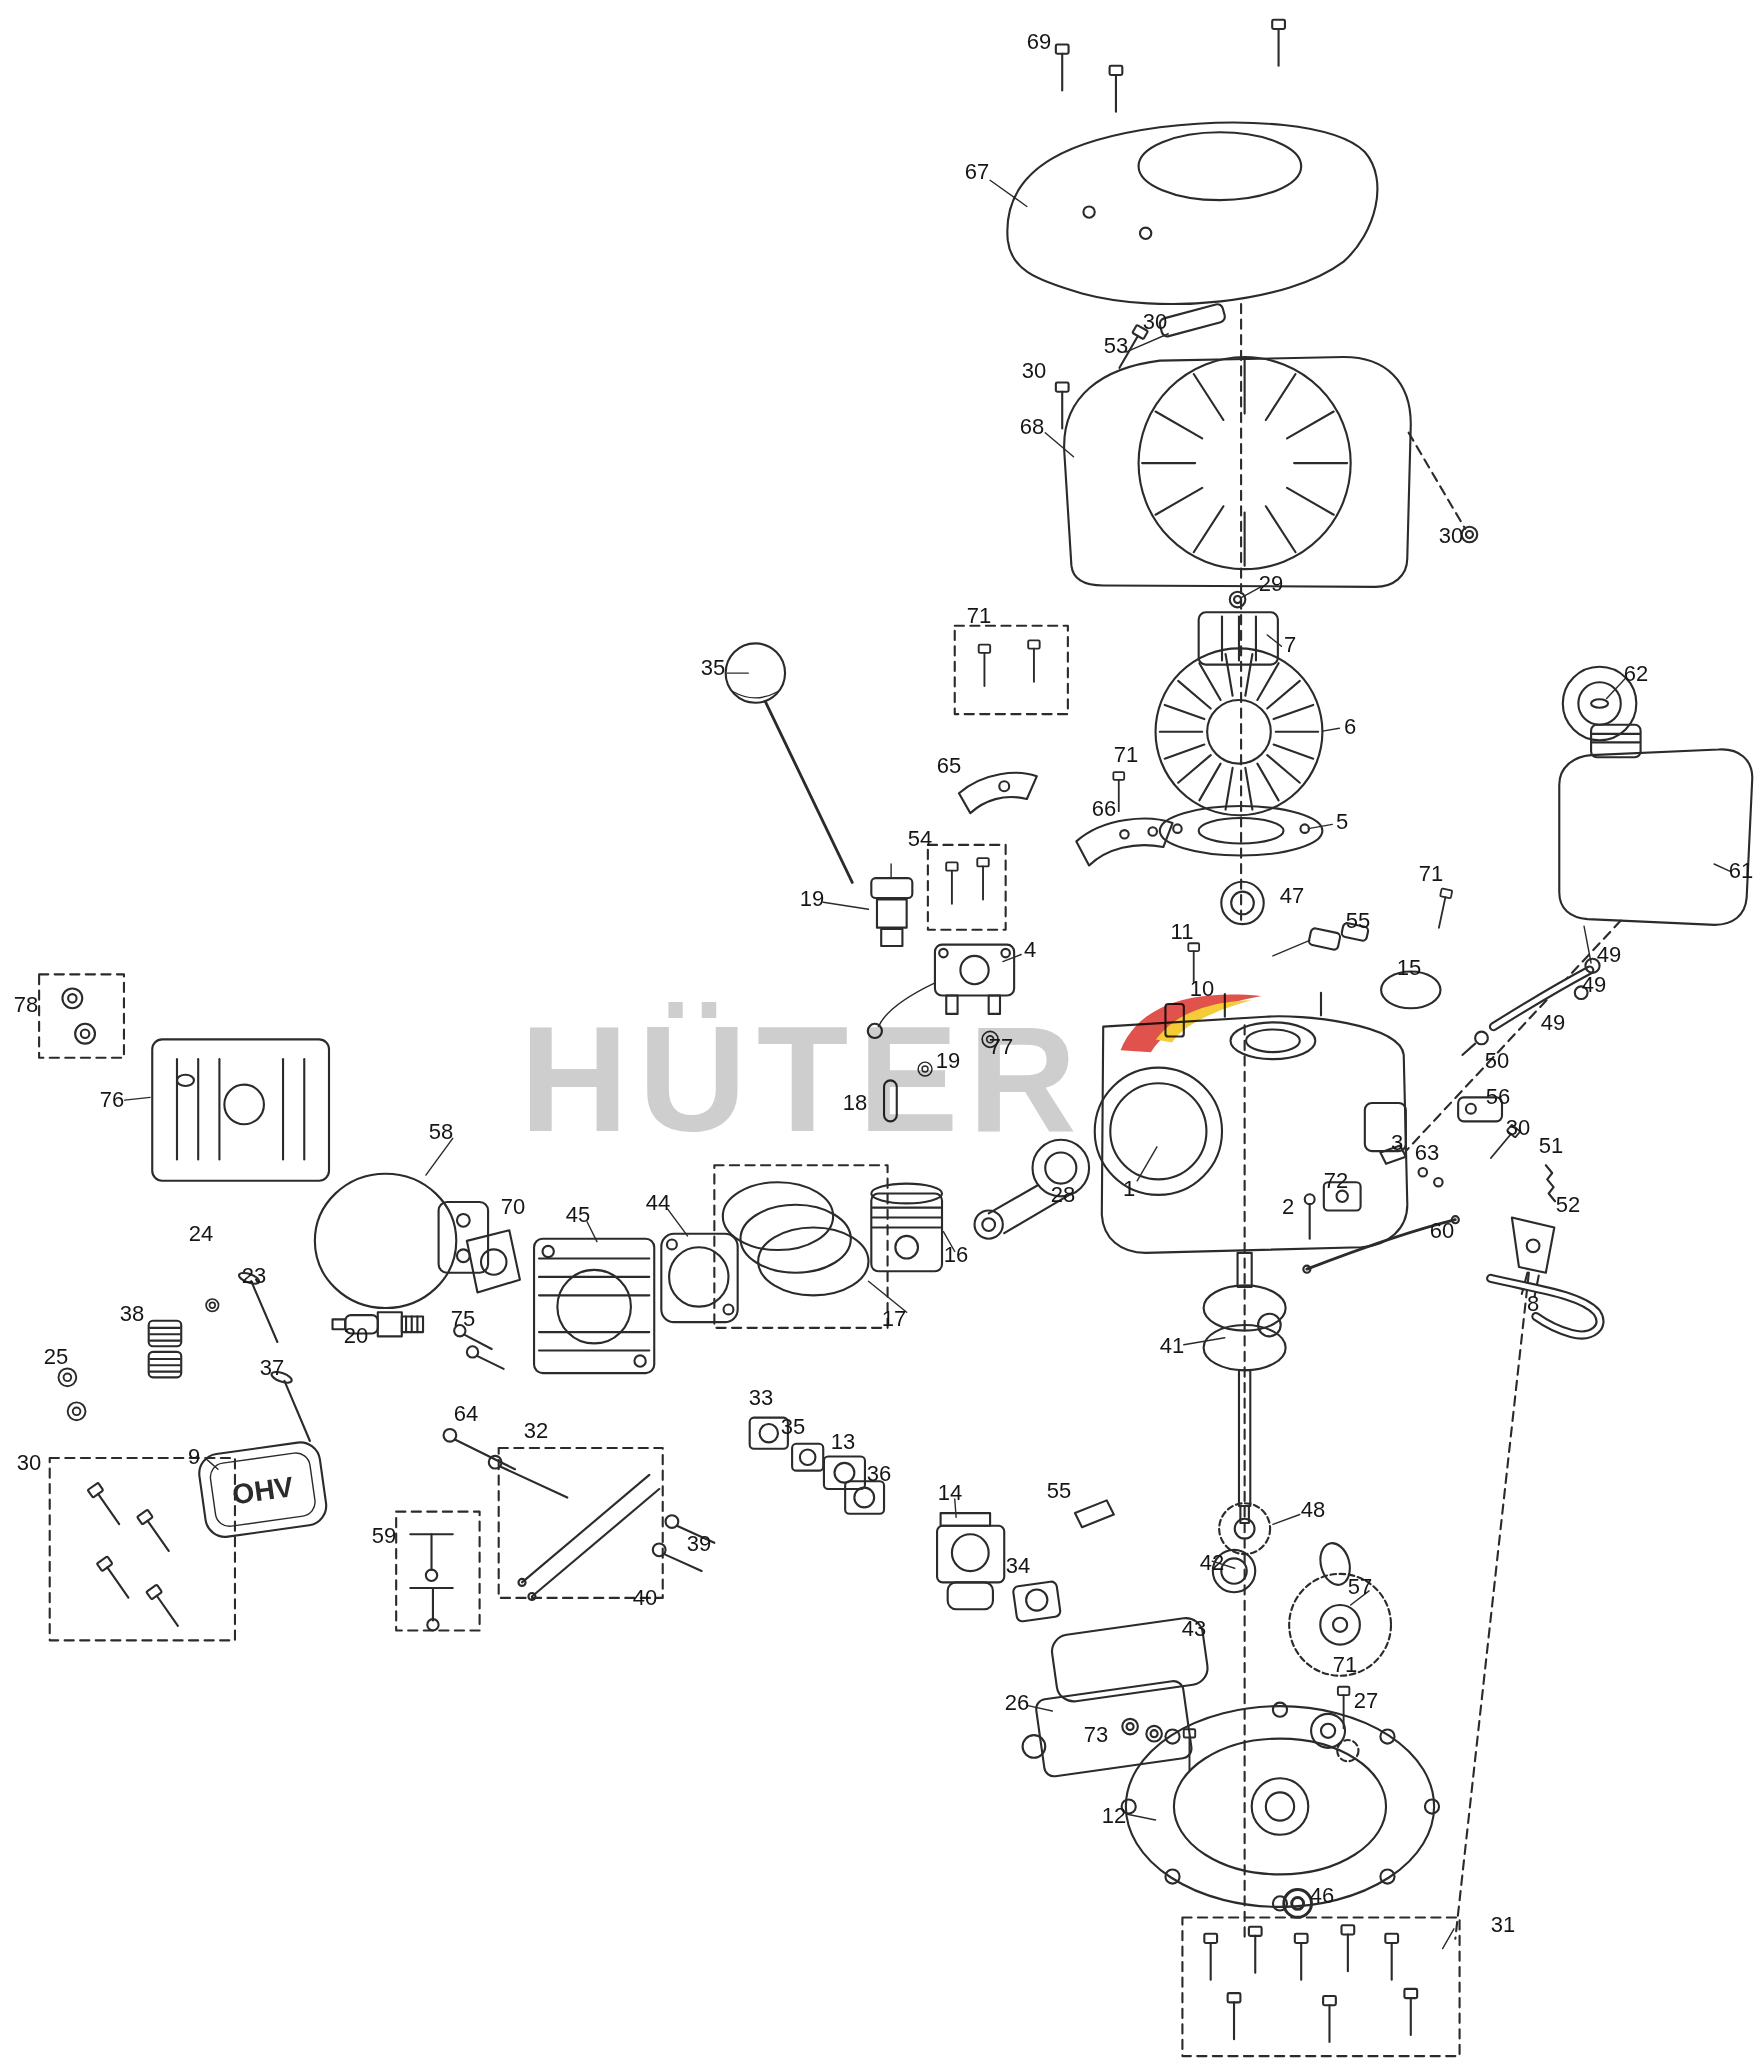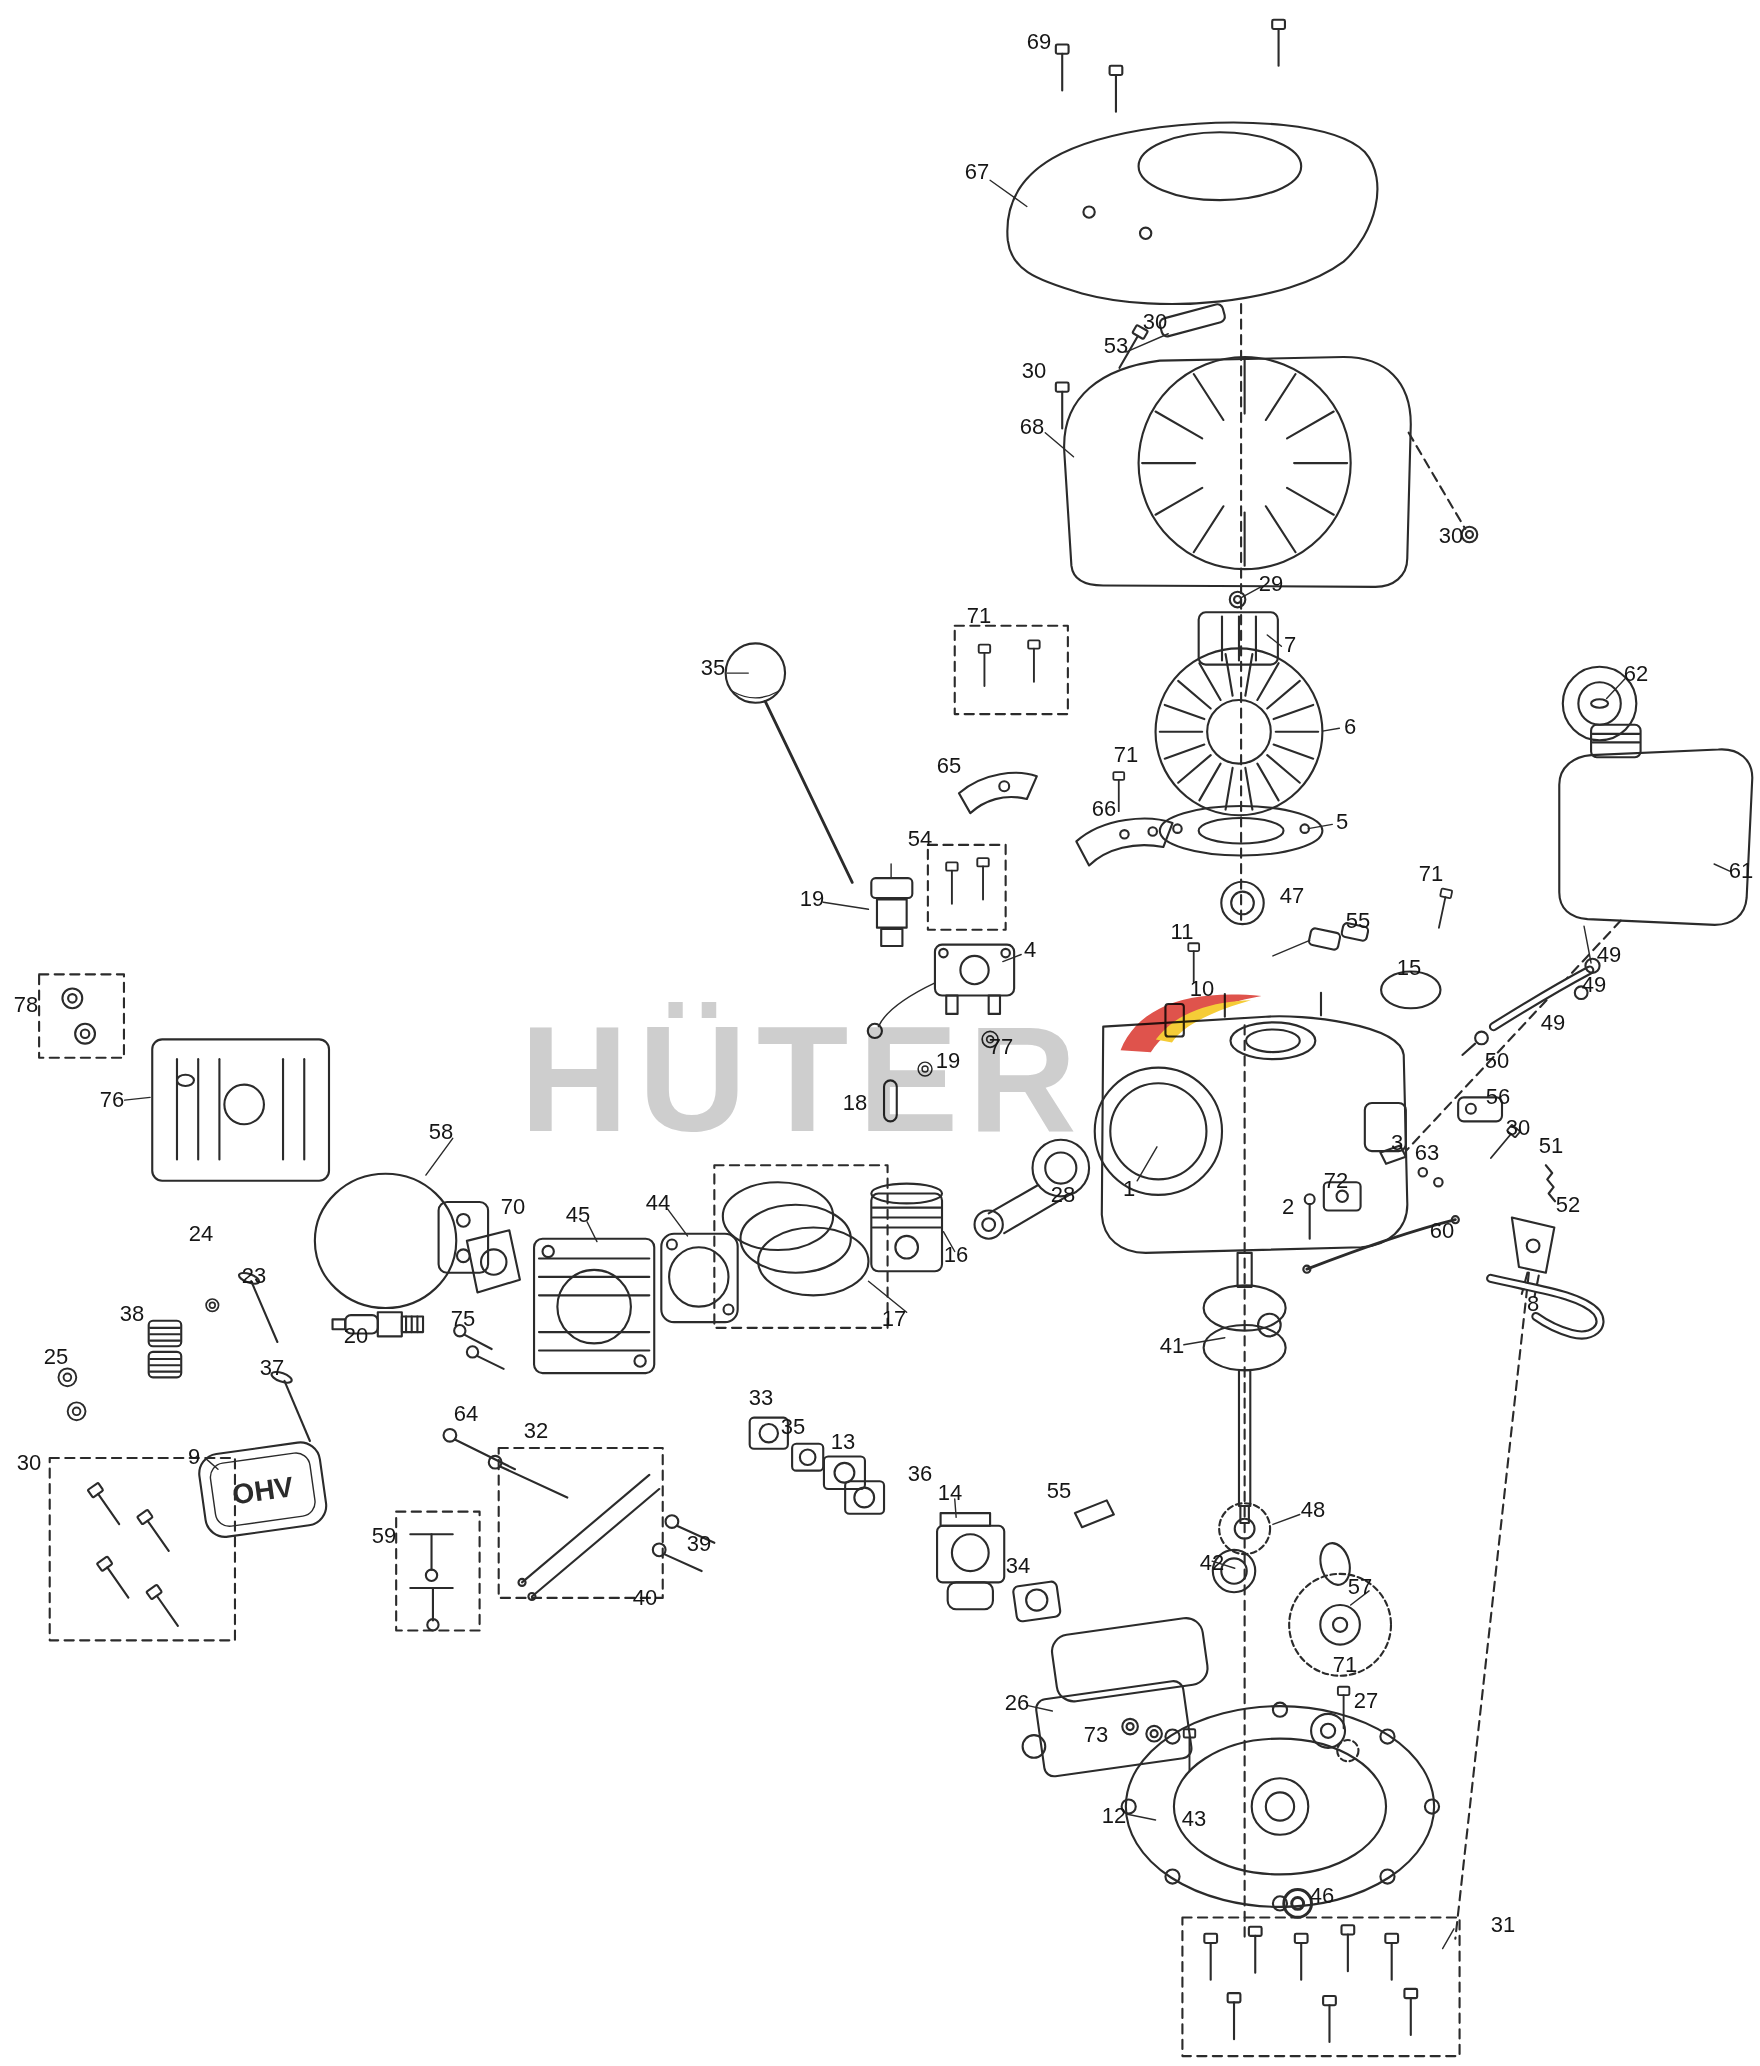--- a/index.html
+++ b/index.html
@@ -651,35 +651,35 @@
       <div class="callout" style="left: 463px; top: 1319px;">75</div>
       <div class="callout" style="left: 56px; top: 1357px;">25</div>
       <div class="callout" style="left: 272px; top: 1368px;">37</div>
       <div class="callout" style="left: 1172px; top: 1346px;">41</div>
       <div class="callout" style="left: 194px; top: 1457px;">9</div>
       <div class="callout" style="left: 466px; top: 1414px;">64</div>
       <div class="callout" style="left: 536px; top: 1431px;">32</div>
       <div class="callout" style="left: 761px; top: 1398px;">33</div>
       <div class="callout" style="left: 793px; top: 1427px;">35</div>
       <div class="callout" style="left: 843px; top: 1442px;">13</div>
-      <div class="callout" style="left: 920px; top: 1474px;">36</div>
+      <div class="callout" style="left: 879px; top: 1474px;">36</div>
       <div class="callout" style="left: 950px; top: 1493px;">14</div>
       <div class="callout" style="left: 1059px; top: 1491px;">55</div>
       <div class="callout" style="left: 29px; top: 1463px;">30</div>
       <div class="callout" style="left: 384px; top: 1536px;">59</div>
       <div class="callout" style="left: 699px; top: 1544px;">39</div>
       <div class="callout" style="left: 645px; top: 1598px;">40</div>
       <div class="callout" style="left: 1018px; top: 1566px;">34</div>
       <div class="callout" style="left: 1313px; top: 1510px;">48</div>
       <div class="callout" style="left: 1212px; top: 1563px;">42</div>
       <div class="callout" style="left: 1360px; top: 1587px;">57</div>
       <div class="callout" style="left: 1017px; top: 1703px;">26</div>
       <div class="callout" style="left: 1345px; top: 1665px;">71</div>
       <div class="callout" style="left: 1366px; top: 1701px;">27</div>
       <div class="callout" style="left: 1096px; top: 1735px;">73</div>
-      <div class="callout" style="left: 1194px; top: 1819px;">43</div>
+      <div class="callout" style="left: 1194px; top: 1629px;">43</div>
       <div class="callout" style="left: 1114px; top: 1816px;">12</div>
       <div class="callout" style="left: 1322px; top: 1896px;">46</div>
       <div class="callout" style="left: 1463px; top: 1925px; margin-left: 40px;">31</div>
     </div>
 
 </div>
 
 
 </body></html>

